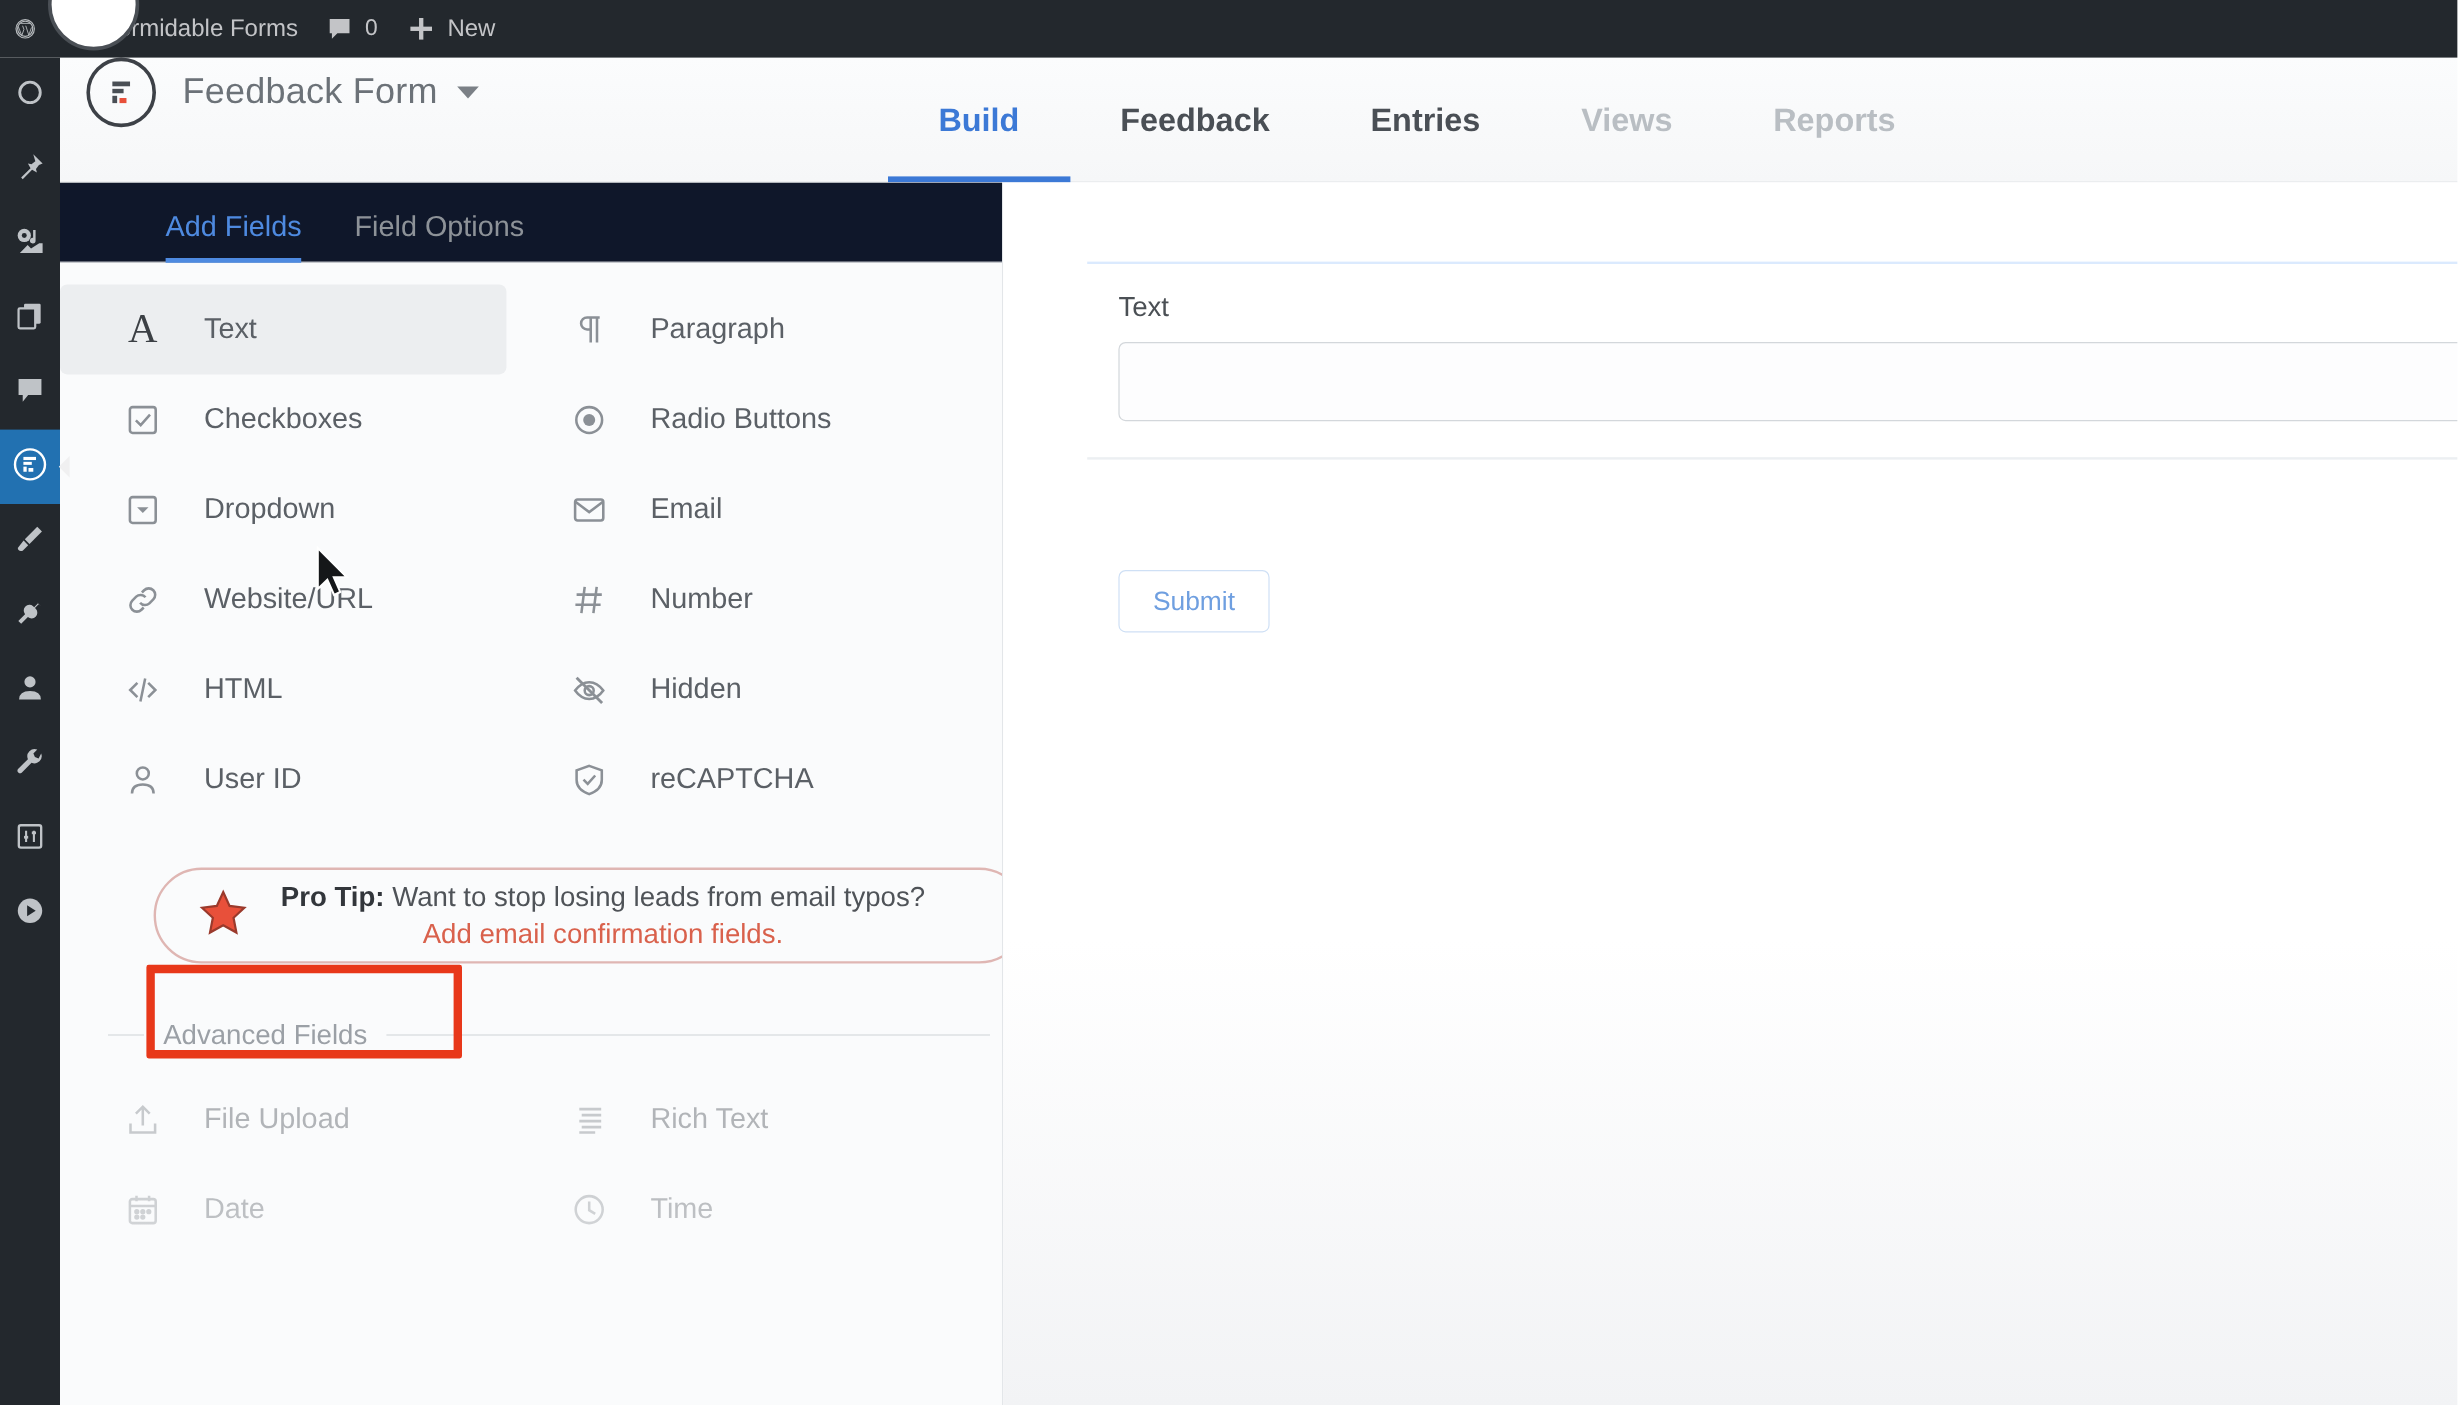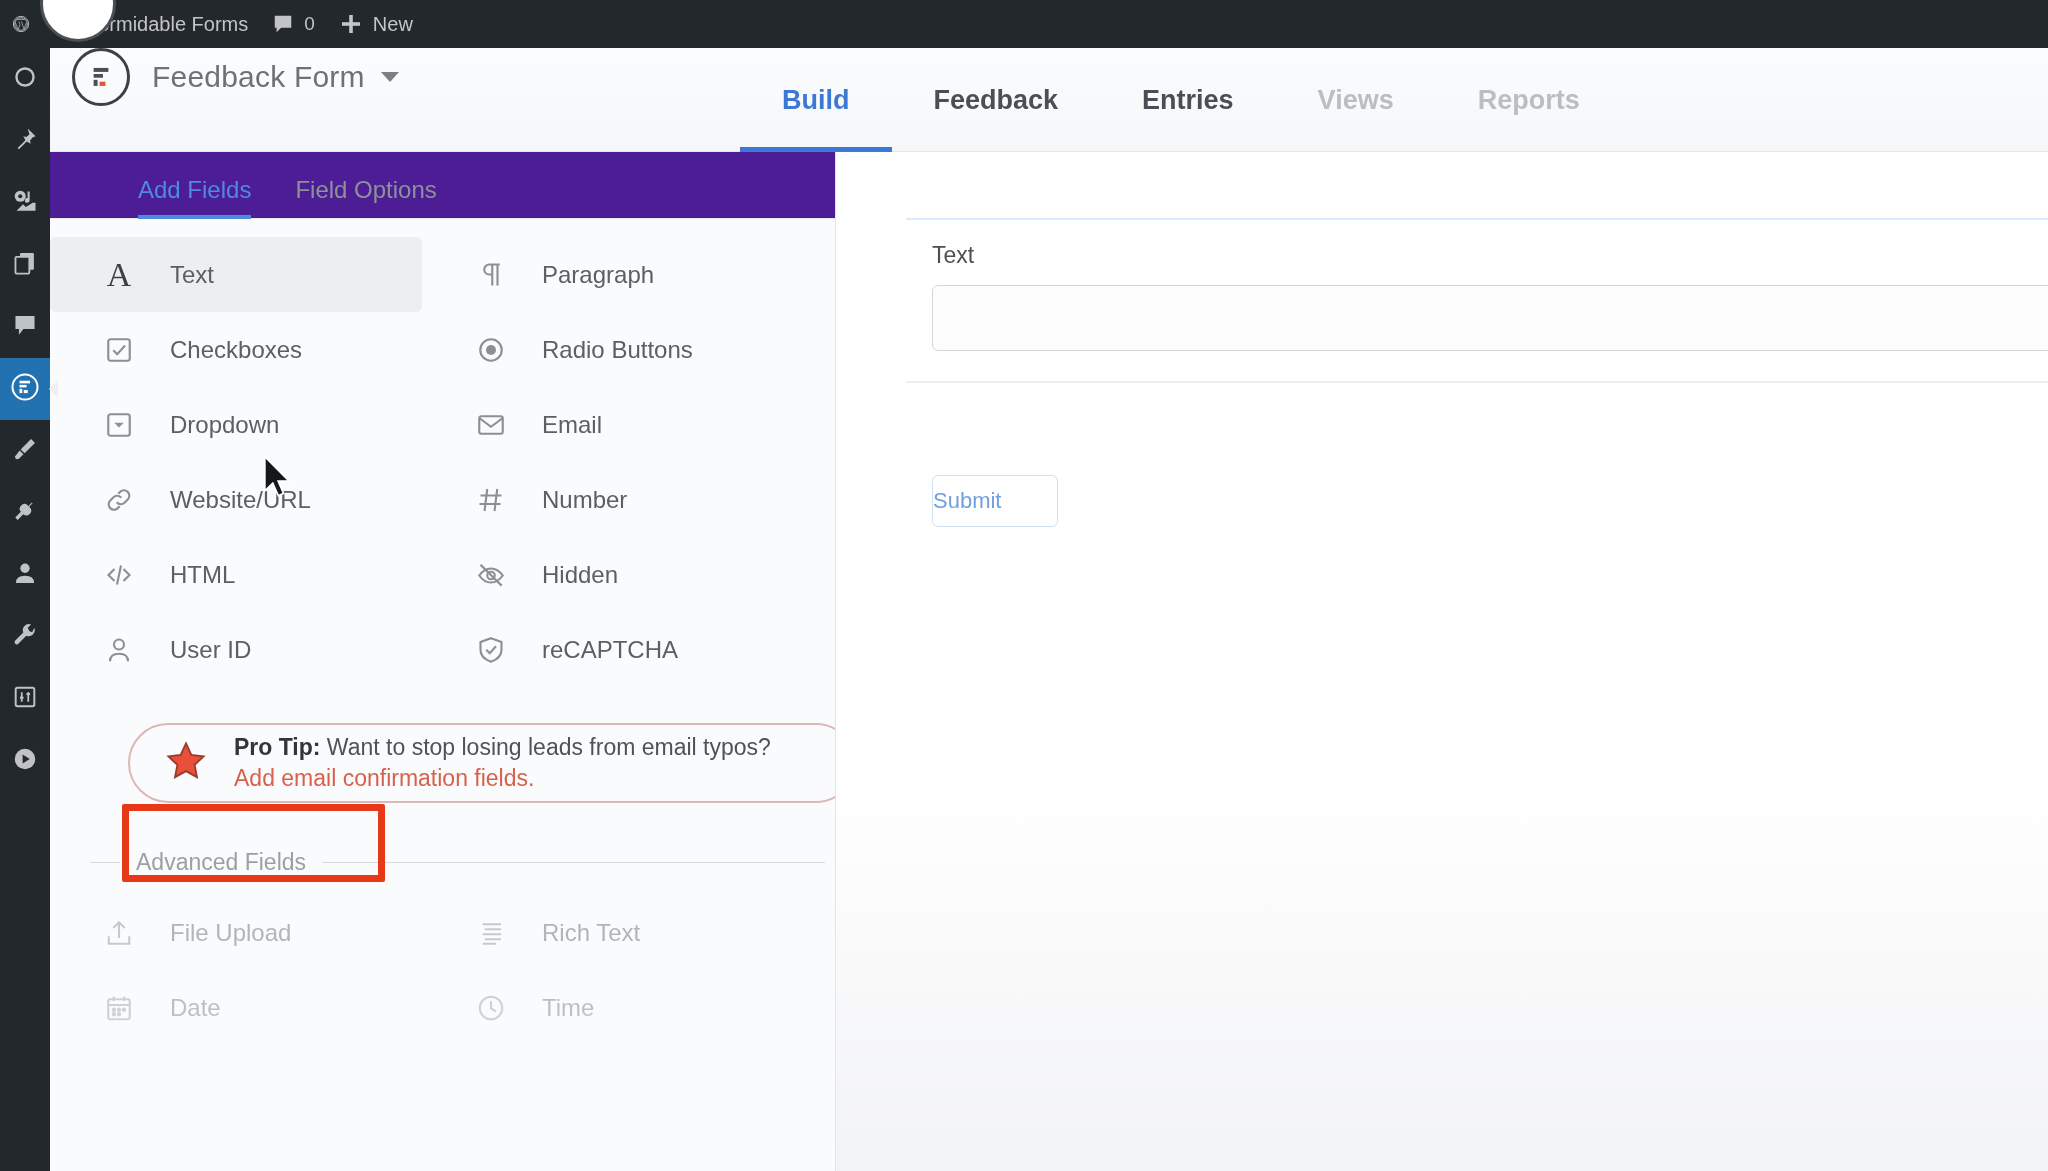--- a/index.html
+++ b/index.html
@@ -112,21 +112,21 @@
     width: 786px; height: 1019px;
     background: #fafbfc;
     border-right: 1px solid #e3e6e9;
     position: relative;
     overflow: hidden;
   }
   .panel-tabs {
     height: 67px; display: flex; align-items: flex-end;
     padding-left: 88px; gap: 44px;
     border-bottom: 1px solid #e6e9ec;
-    background: #4c1d95;
+    background: #0f172a;
   }
   .panel-tab {
     font-size: 24px; color: #8d9298; padding-bottom: 14px; position: relative;
   }
   .panel-tab.active { color: #4e8ae0; }
   .panel-tab.active::after {
     content:""; position:absolute; left:0; right:0; bottom:-1px; height: 4px; background:#4e8ae0;
   }
 
   .field-grid {
@@ -174,21 +174,21 @@
     width: 728px; height: 80px;
     border: 2px solid #dfb6b3;
     border-radius: 44px;
     background: #fafbfc;
     display: flex; align-items: center; gap: 26px;
     padding-left: 34px;
   }
   .protip-text { font-size: 23px; line-height: 1.35; }
   .protip-line1 { color: #4f5358; }
   .protip-line1 b { color:#32363b; }
-  .protip-line2 { color: #d9614c; }
+  .protip-line2 { color: #d9614c; text-align: center; }
 
   
   .adv-head {
     display: flex; align-items: center; gap: 16px;
     margin: 46px 0 1px 40px; width: 735px;
   }
   .adv-head .rule-l { width: 30px; height: 1px; background: #d6dadd; }
   .adv-head .rule-r { flex: 1; height: 1px; background: #d6dadd; }
   .adv-head .adv-label { font-size: 23px; color: #9ba0a6; white-space: nowrap; }
 
@@ -220,21 +220,21 @@
     height: 66px; border: 1px solid #d3d7db; border-radius: 6px;
     background: #fdfdfe;
   }
 
   .submit-row { margin-top: 92px; margin-left: 26px; }
   .submit-btn {
     width: 126px; height: 52px;
     border: 1px solid #cfe0f5; border-radius: 6px;
     background: #ffffff; color: #6f9fe0;
     font-size: 22px; font-family: "Liberation Sans", sans-serif;
-    display:flex; align-items:center; justify-content:flex-start;
+    display:flex; align-items:center; justify-content:center;
   }
 </style>
 </head>
 <body>
 
 <div id="app">
 
   <div class="wp-adminbar">
     <div class="ab-item ab-logo">
       <svg width="28" height="28" viewBox="0 0 24 24" fill="none" stroke="#b6babd" stroke-width="1.3">

